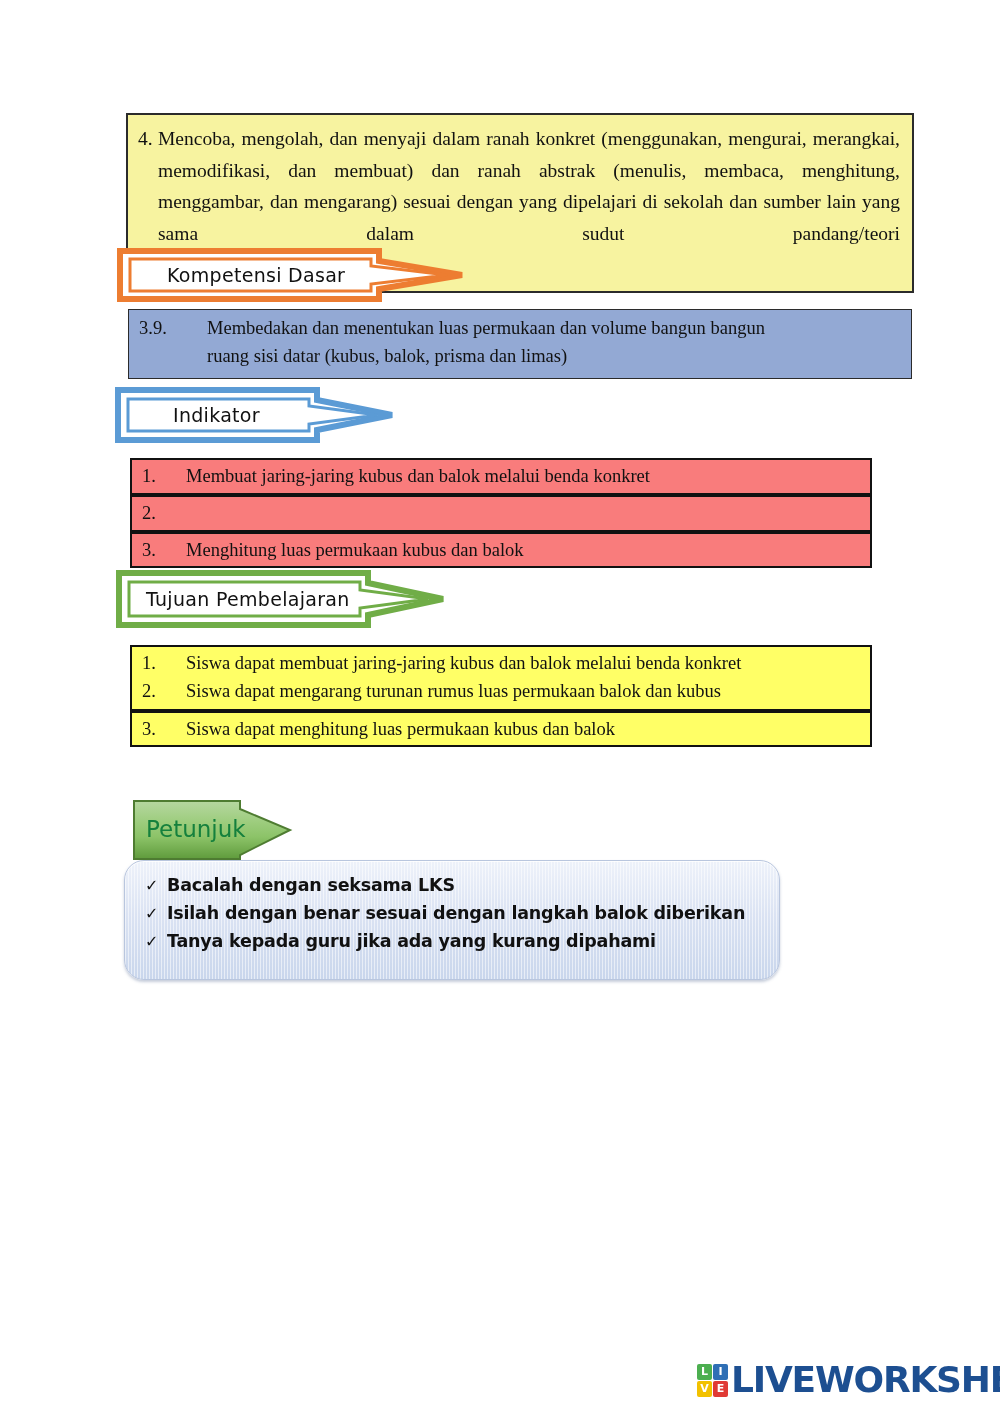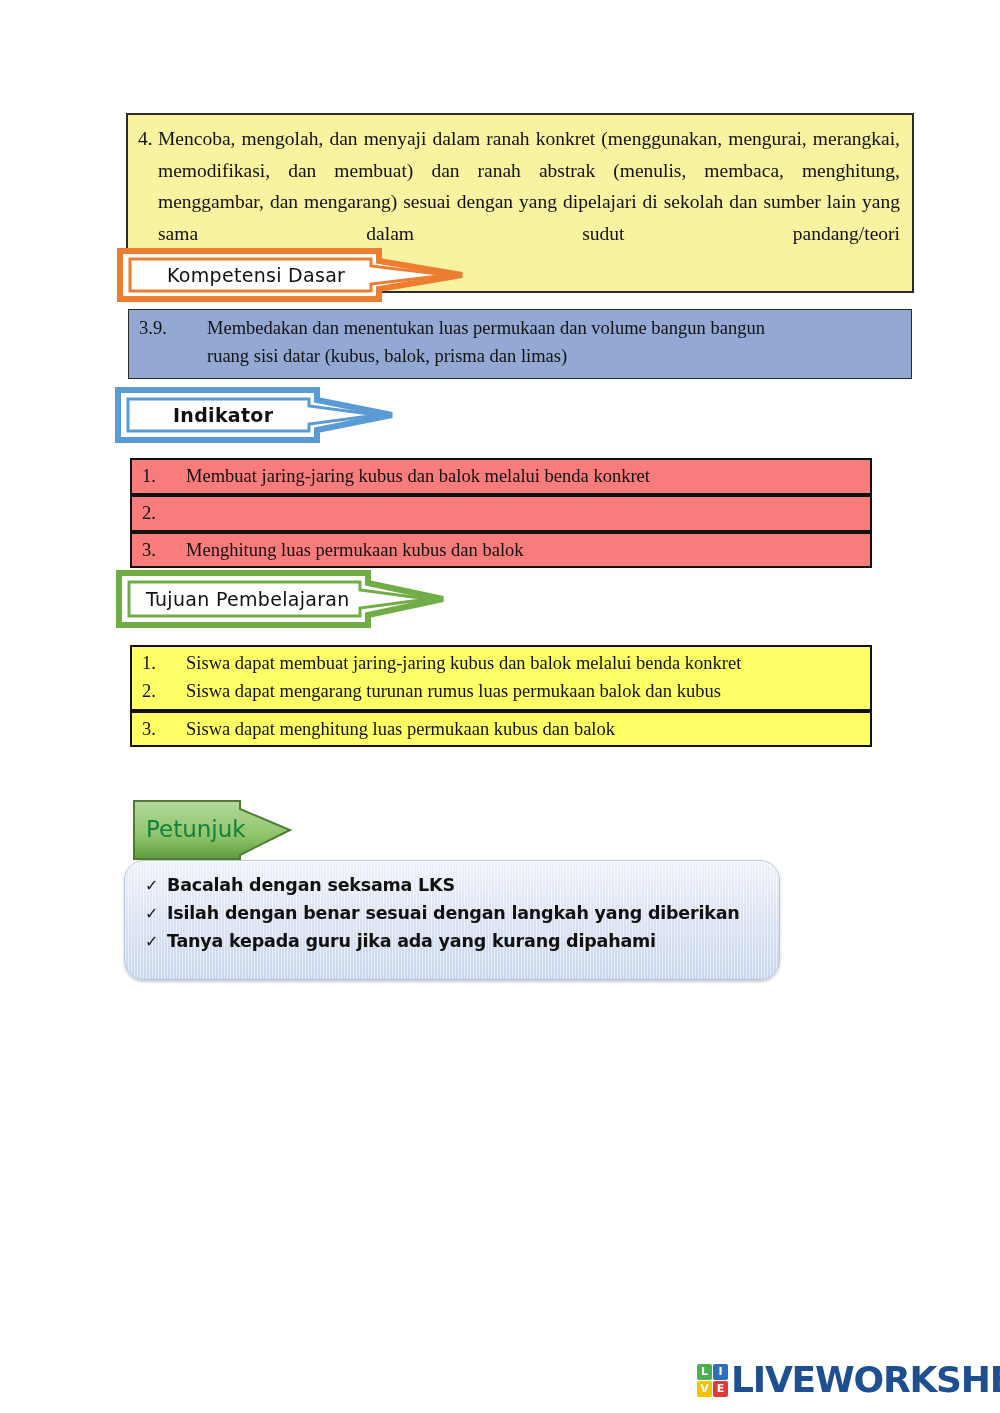--- a/index.html
+++ b/index.html
@@ -240,21 +240,21 @@
       <span style="flex:0 0 auto; width:68px;"></span>
       <span style="flex:1 1 auto;">ruang sisi datar (kubus, balok, prisma dan limas)</span>
     </div>
   </div>
 
   <div class="arrow-outline" style="left:115px; top:386px; width:280px; height:58px;">
     <svg width="280" height="58" viewBox="0 0 280 58">
       <polygon points="3,4 202,4 202,14 277,29 202,44 202,54 3,54" fill="#ffffff" stroke="#5B9BD5" stroke-width="6"></polygon>
       <polygon points="13,13 194,13 194,20 262,29 194,38 194,45 13,45" fill="#ffffff" stroke="#5B9BD5" stroke-width="3"></polygon>
     </svg>
-    <div class="label" style="padding-left:58px;font-weight:bold;">Indikator</div>
+    <div class="label" style="padding-left:58px;">Indikator</div>
   </div>
 
   <div class="list-table pink" style="left:130px; top:458px; width:742px;">
     <div class="cell">
       <span class="n">1.</span>
       <span class="t">Membuat jaring-jaring kubus dan balok melalui benda konkret</span>
     </div>
     <div class="cell sep">
       <span class="n">2.</span>
     </div>
@@ -304,21 +304,21 @@
     <div class="label" style="padding-left:16px; padding-bottom:6px;">Petunjuk</div>
   </div>
 
   <div class="instr-panel">
     <div class="instr-line">
       <span class="check">✓</span>
       <span>Bacalah dengan seksama LKS</span>
     </div>
     <div class="instr-line">
       <span class="check">✓</span>
-      <span>Isilah dengan benar sesuai dengan langkah yang diberikan</span>
+      <span>Isilah dengan benar sesuai dengan langkah balok diberikan</span>
     </div>
     <div class="instr-line" style="margin-bottom:0;">
       <span class="check">✓</span>
       <span>Tanya kepada guru jika ada yang kurang dipahami</span>
     </div>
   </div>
 
   <div class="lw-logo">
     <div class="lw-mark">
       <span class="lw-cell lw-l">L</span>

